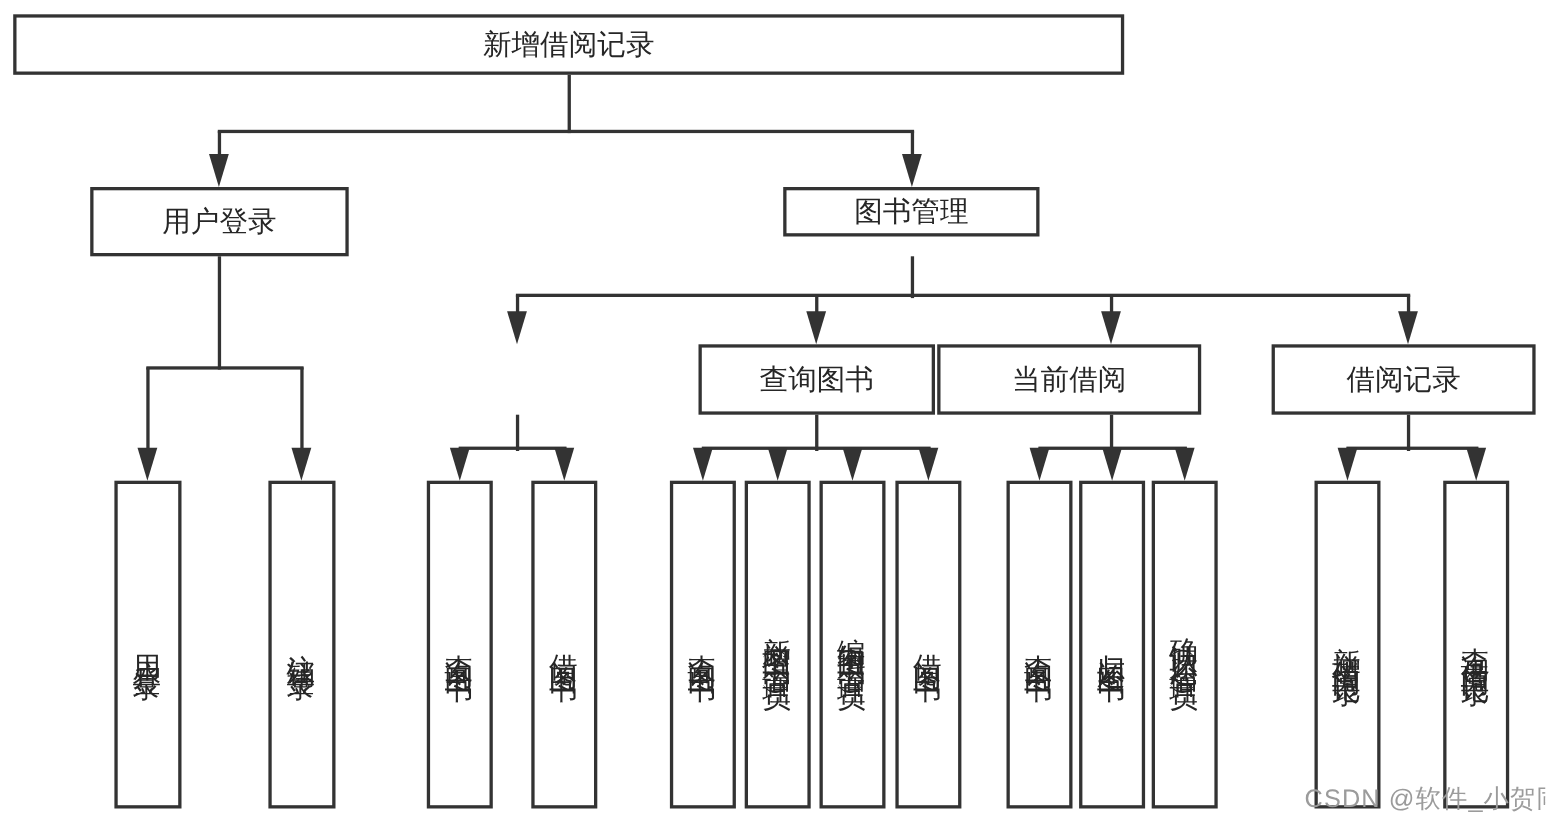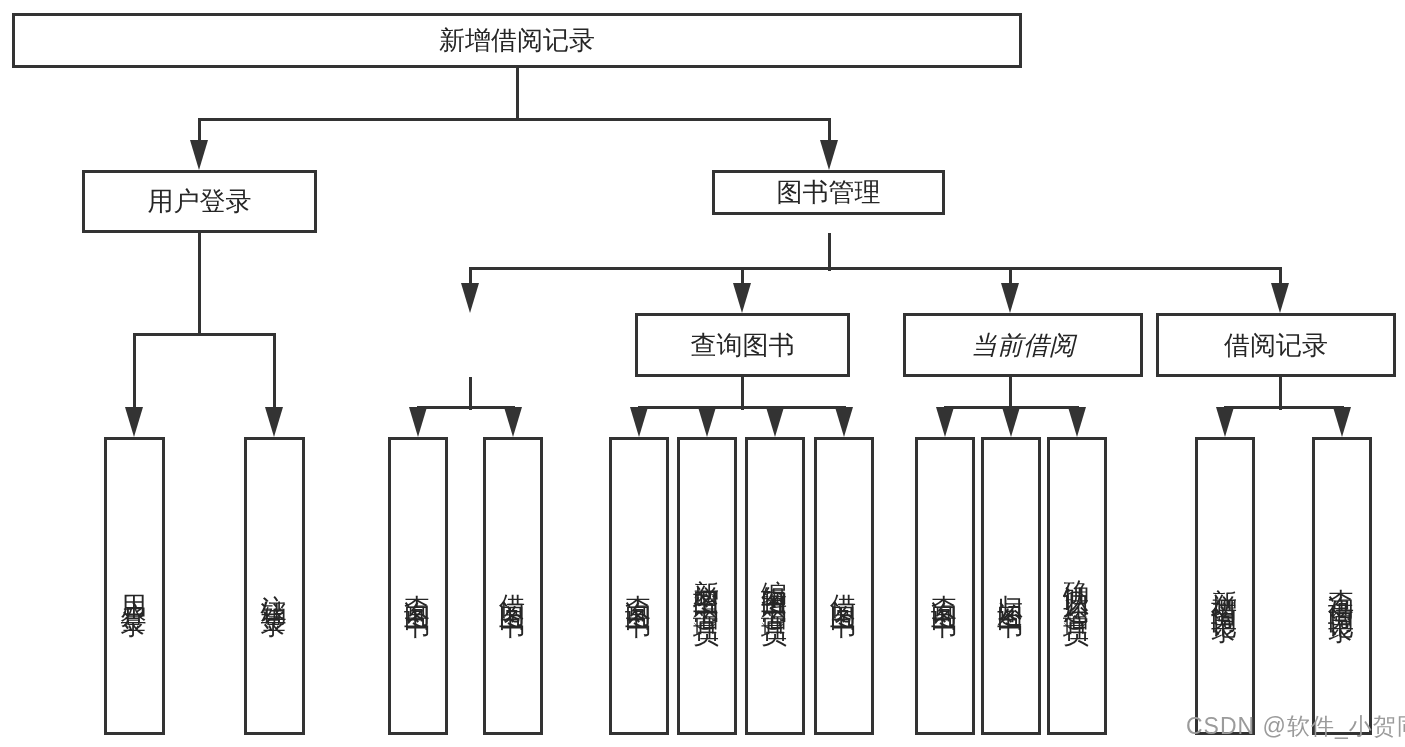--- a/index.html
+++ b/index.html
@@ -53,21 +53,21 @@
 <body>
 
 <div id="stage">
 
   <div class="box" style="left:12px;top:13px;width:1010px;height:55px;">新增借阅记录</div>
 
   <div class="box" style="left:82px;top:170px;width:235px;height:63px;">用户登录</div>
   <div class="box" style="left:712px;top:170px;width:233px;height:45px;">图书管理</div>
 
   <div class="box" style="left:635px;top:313px;width:215px;height:64px;">查询图书</div>
-  <div class="box" style="left:903px;top:313px;width:240px;height:64px;font-style:italic;">当前借阅</div>
+  <div class="box" style="left:852px;top:313px;width:240px;height:64px;">当前借阅</div>
   <div class="box" style="left:1156px;top:313px;width:240px;height:64px;">借阅记录</div>
 
   <div class="box leaf" style="left:104px;top:437px;width:61px;height:298px;">用户登录</div>
   <div class="box leaf" style="left:244px;top:437px;width:61px;height:298px;">注销登录</div>
 
   <div class="box leaf" style="left:388px;top:437px;width:60px;height:298px;">查询图书</div>
   <div class="box leaf" style="left:483px;top:437px;width:60px;height:298px;">借阅图书</div>
 
   <div class="box leaf" style="left:609px;top:437px;width:60px;height:298px;">查询图书</div>
   <div class="box leaf" style="left:677px;top:437px;width:60px;height:298px;">新增图书（管理员）</div>

